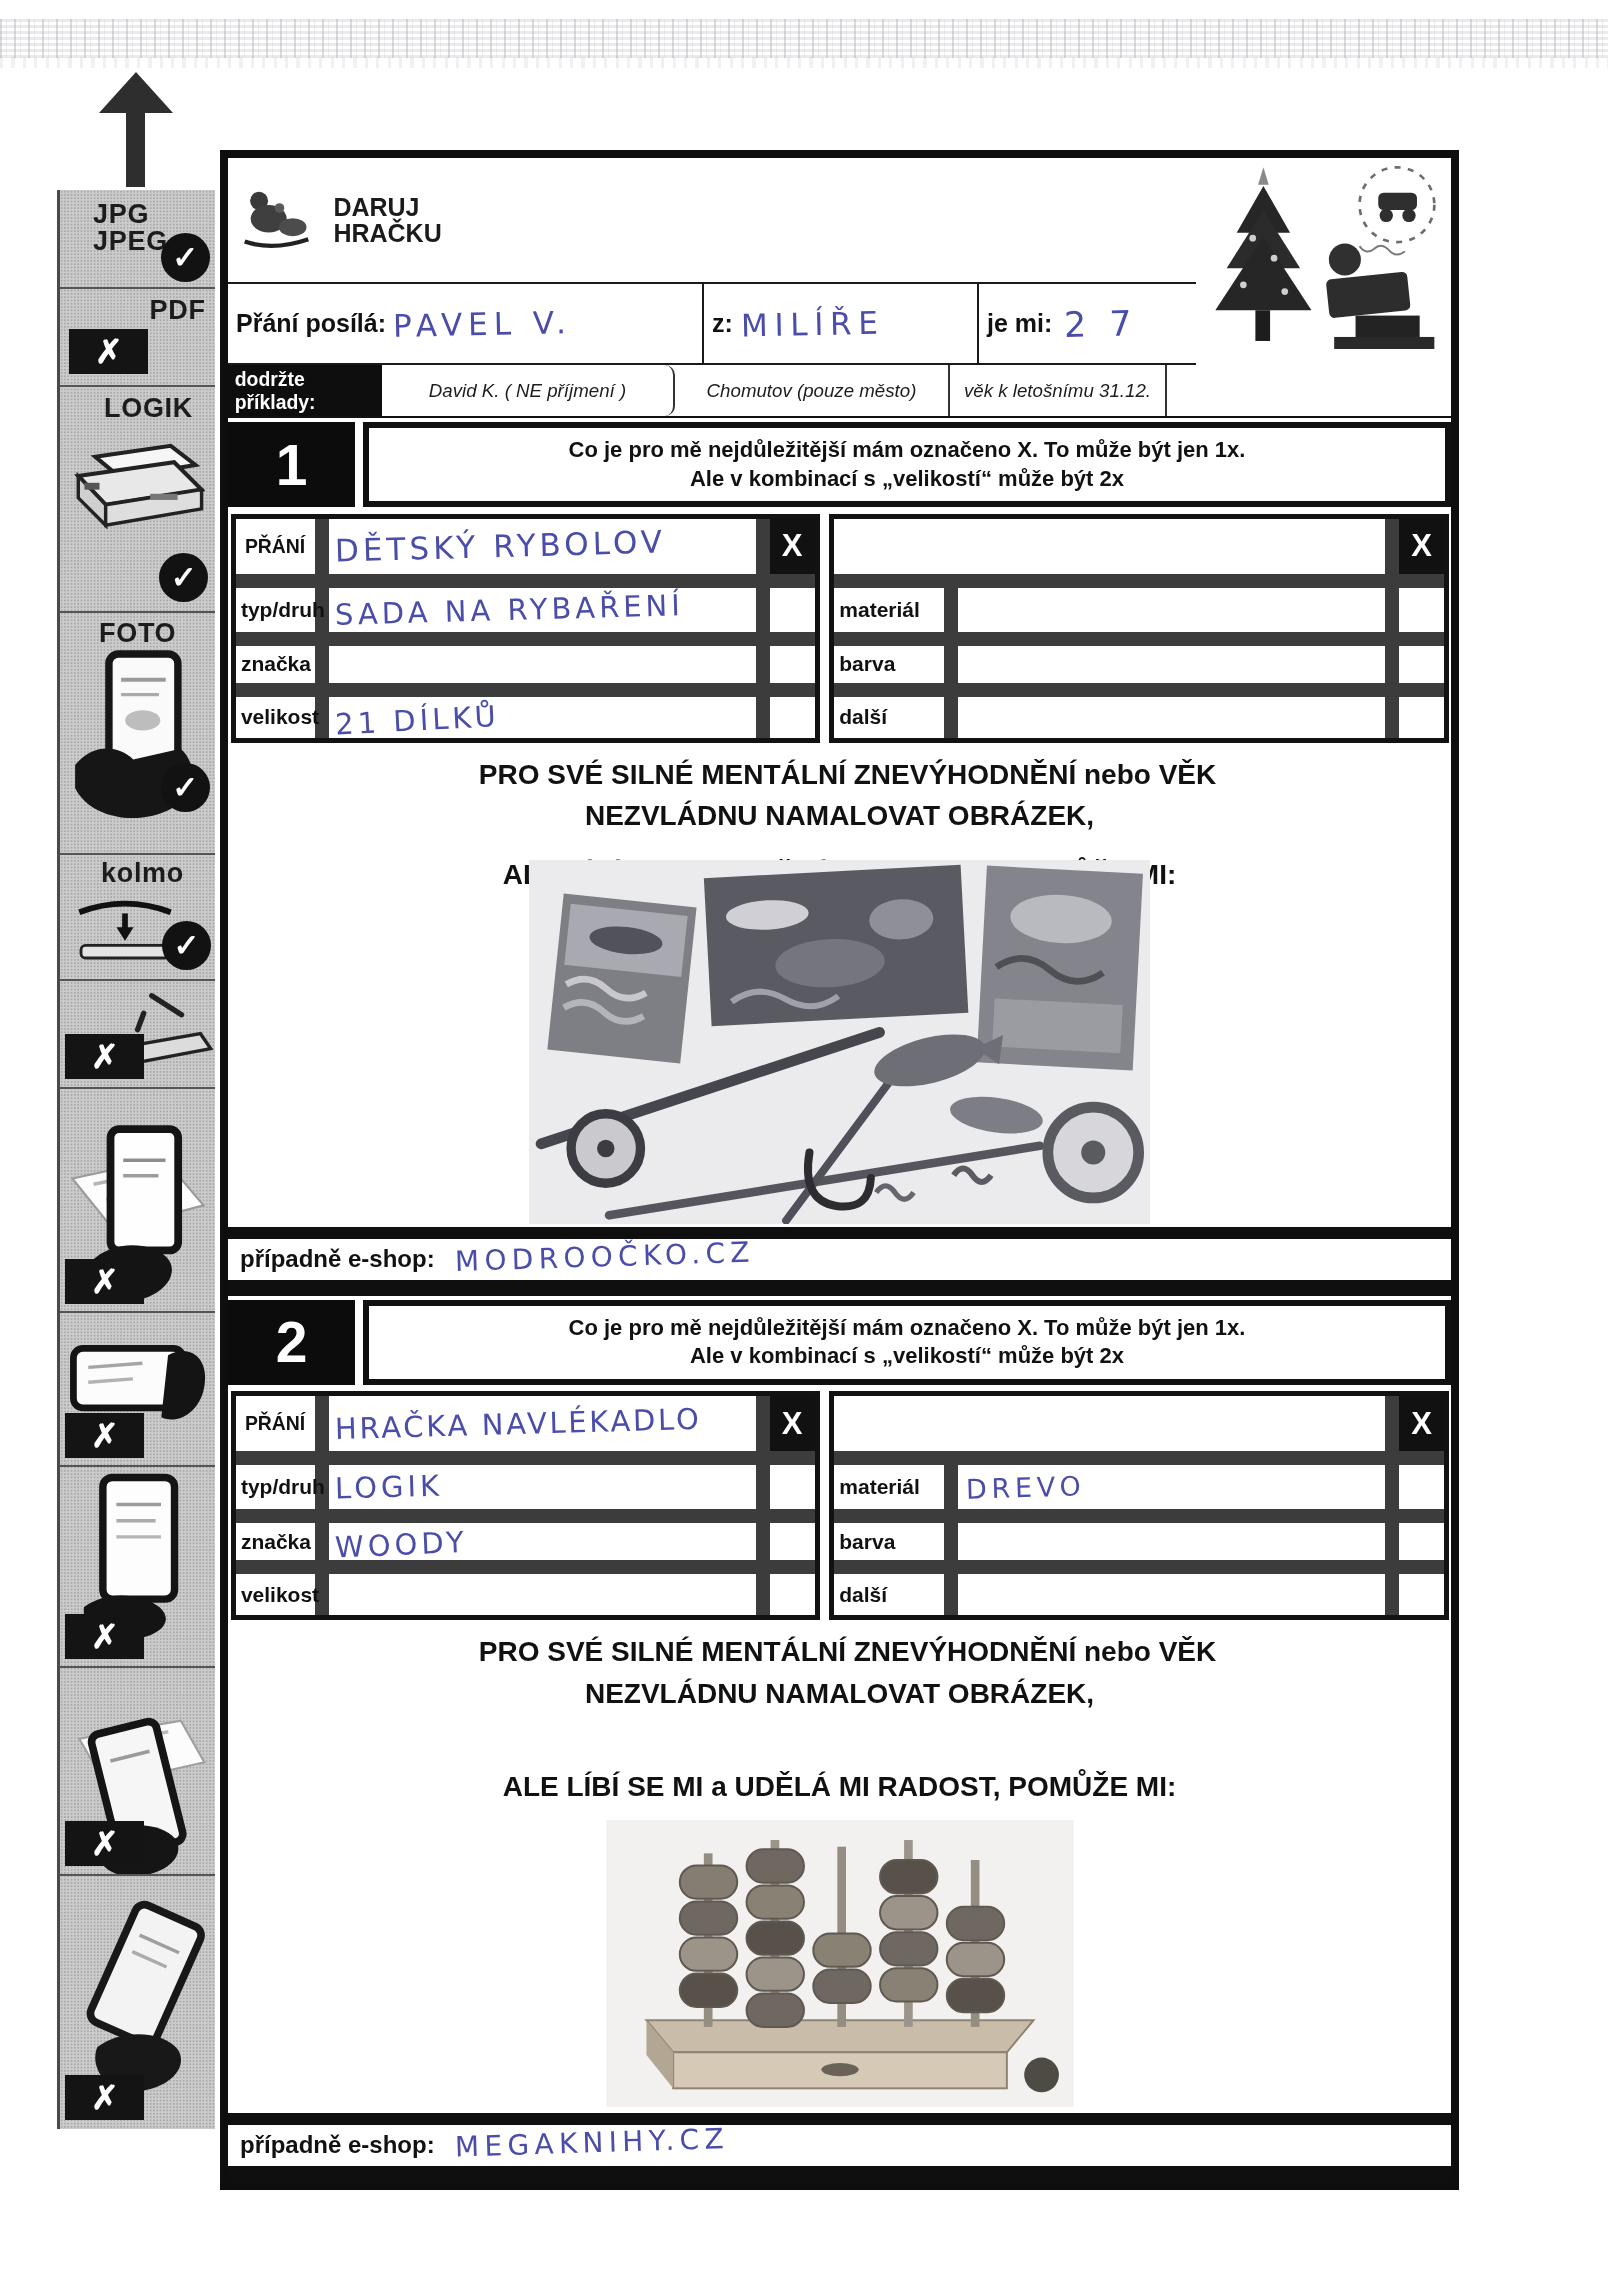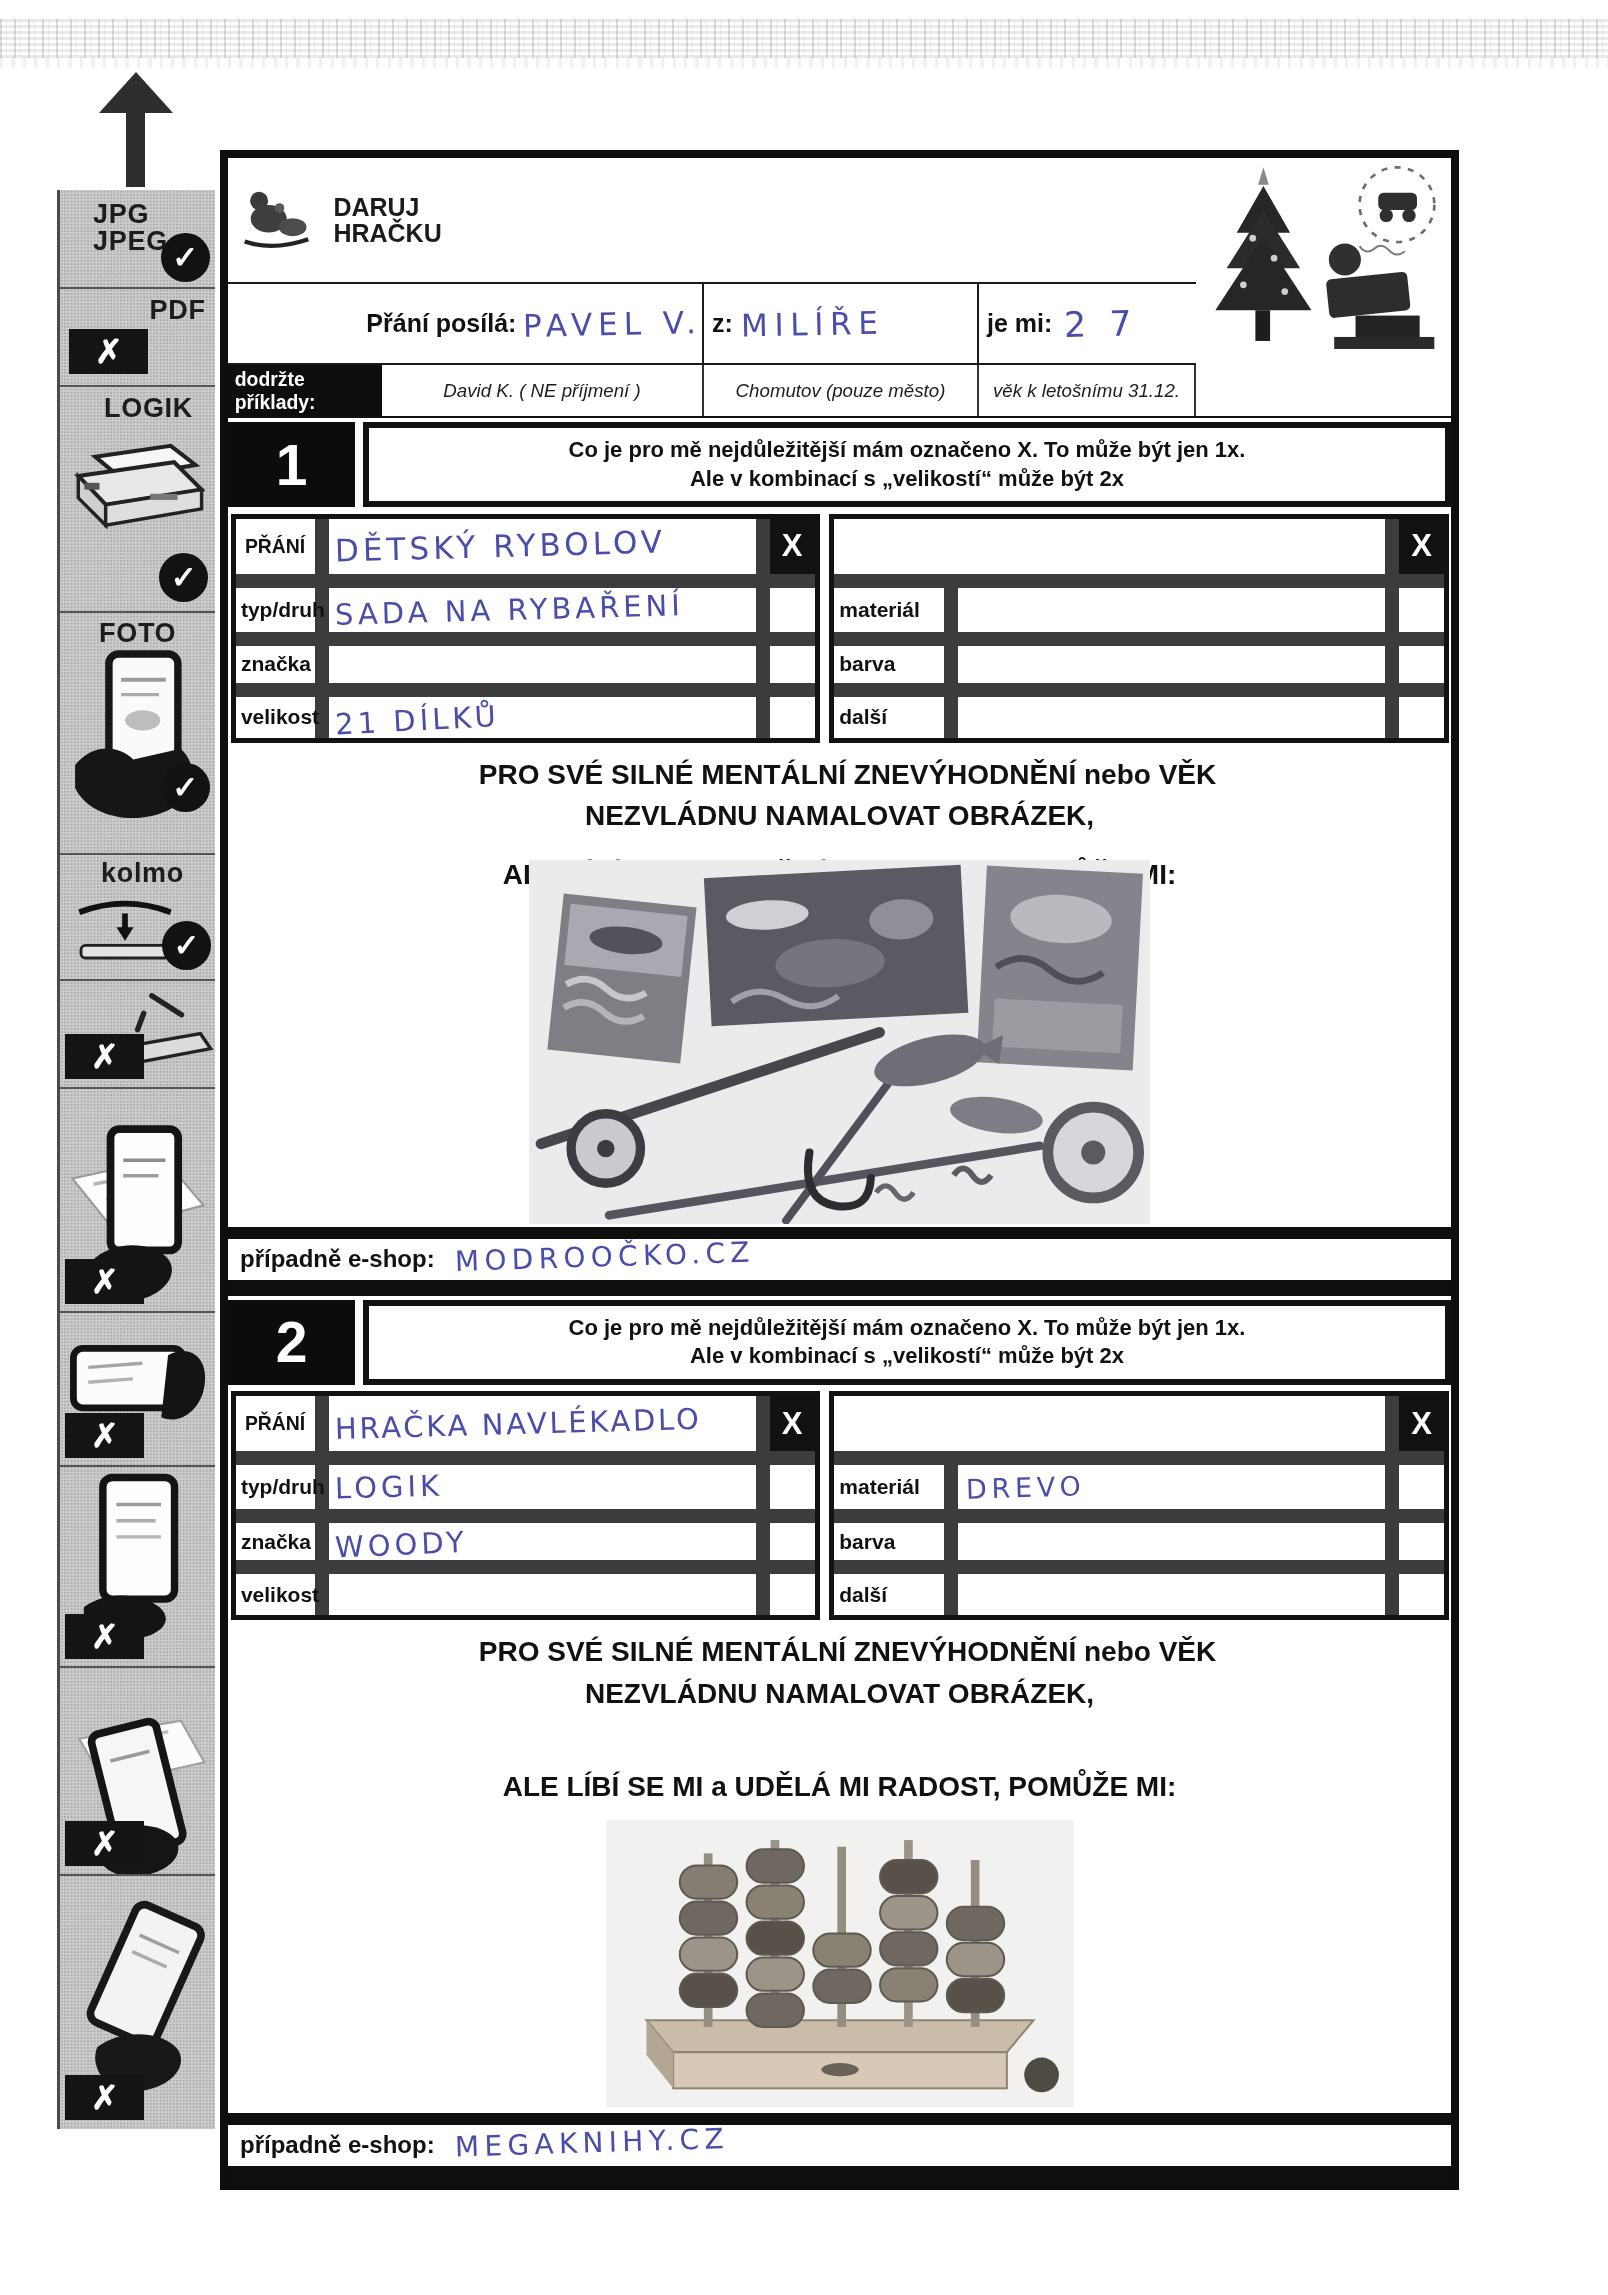--- a/index.html
+++ b/index.html
@@ -51,37 +51,37 @@
   .top-left { width:968px; }
   .header-row { height:124px; display:flex; align-items:center; position:relative; }
   .logo { display:flex; align-items:center; padding-left:9.4px; width:200px; }
   .logo-text { font-weight:bold; font-size:25px; letter-spacing:0; line-height:1.05; margin-left:17px; color:#1b1b1b;}
   .title { flex:1; text-align:center; font-family:"DejaVu Serif", serif; font-style:italic; font-weight:bold;
            font-size:63px; letter-spacing:-1.3px; color:#101010; padding-right:6.7px; white-space:nowrap; }
   .top-right { width:255px; position:relative; }
 
   .sender-row { height:83px; display:flex; border-top:2.7px solid #1a1a1a; border-bottom:2.7px solid #1a1a1a; }
   .sender-cell { display:flex; align-items:center; padding-left:8px; border-right:2.7px solid #1a1a1a; overflow:visible; }
-  .sc1 { width:476px;justify-content:flex-end; } .sc2 { width:275px; } .sc3 { width:217px; border-right:none; }
+  .sc1 { width:476px; } .sc2 { width:275px; } .sc3 { width:217px; border-right:none; }
   .sender-lbl { font-weight:bold; font-size:25px; white-space:nowrap; }
 
   .hw { font-family:"DejaVu Sans", sans-serif; color:#4a4da9; font-weight:500; white-space:nowrap;
         transform:rotate(-1.2deg); display:inline-block; }
   .hw-name { font-size:31px; letter-spacing:6px; margin-left:6.7px; }
   .hw-city { font-size:31px; letter-spacing:6.7px; margin-left:8px; }
   .hw-age  { font-size:35px; letter-spacing:23px; margin-left:12px; }
   .hw-val  { font-size:29px; letter-spacing:4px; margin-left:6.7px; transform:rotate(-1.6deg); }
   .hw-val-sm { font-size:27px; letter-spacing:4.7px; margin-left:8px; transform:rotate(-1.6deg); }
   .hw-eshop { font-size:28px; letter-spacing:5.3px; margin-left:20px; transform:rotate(-1.8deg) translateY(-2.7px); }
 
   .examples-row { display:flex; height:53px; border-bottom:2.7px solid #111; font-style:italic; }
   .ex-lbl { width:154px; background:#0e0e0e; color:#fff; font-style:normal; font-weight:bold; font-size:19.4px;
             display:flex; align-items:center; padding-left:6.7px; }
   .ex-cell { display:flex; align-items:center; justify-content:center; font-size:18.7px; color:#1d1d1d; border-right:2px solid #333; }
-  .exc1 { width:322px; } .exc2 { width:275px; } .exc3 { width:217px; } .ex-rest { flex:1; border-right:none; }
+  .exc1 { width:293px;border-radius:10px; } .exc2 { width:275px; } .exc3 { width:217px; } .ex-rest { flex:1; border-right:none; }
 
   .instr-row { display:flex; height:85px; margin:4px 0 6.7px; }
   .numbox { width:127px; background:#0c0c0c; color:#fff; font-size:57px; font-weight:bold;
             display:flex; align-items:center; justify-content:center; }
   .instr { flex:1; border:6px solid #111; margin-left:8px; display:flex; flex-direction:column;
            align-items:center; justify-content:center; font-weight:bold; font-size:22px; line-height:1.3; text-align:center; }
 
   .fields { display:flex; padding:0 2.7px 0 1.3px; }
   .ftable { display:grid; gap:14px; background:#3c3c3c; border:5.3px solid #121212; align-content:start; }
   .ftable.left  { grid-template-columns:79px 427px 45px; margin-left:1.3px; }

